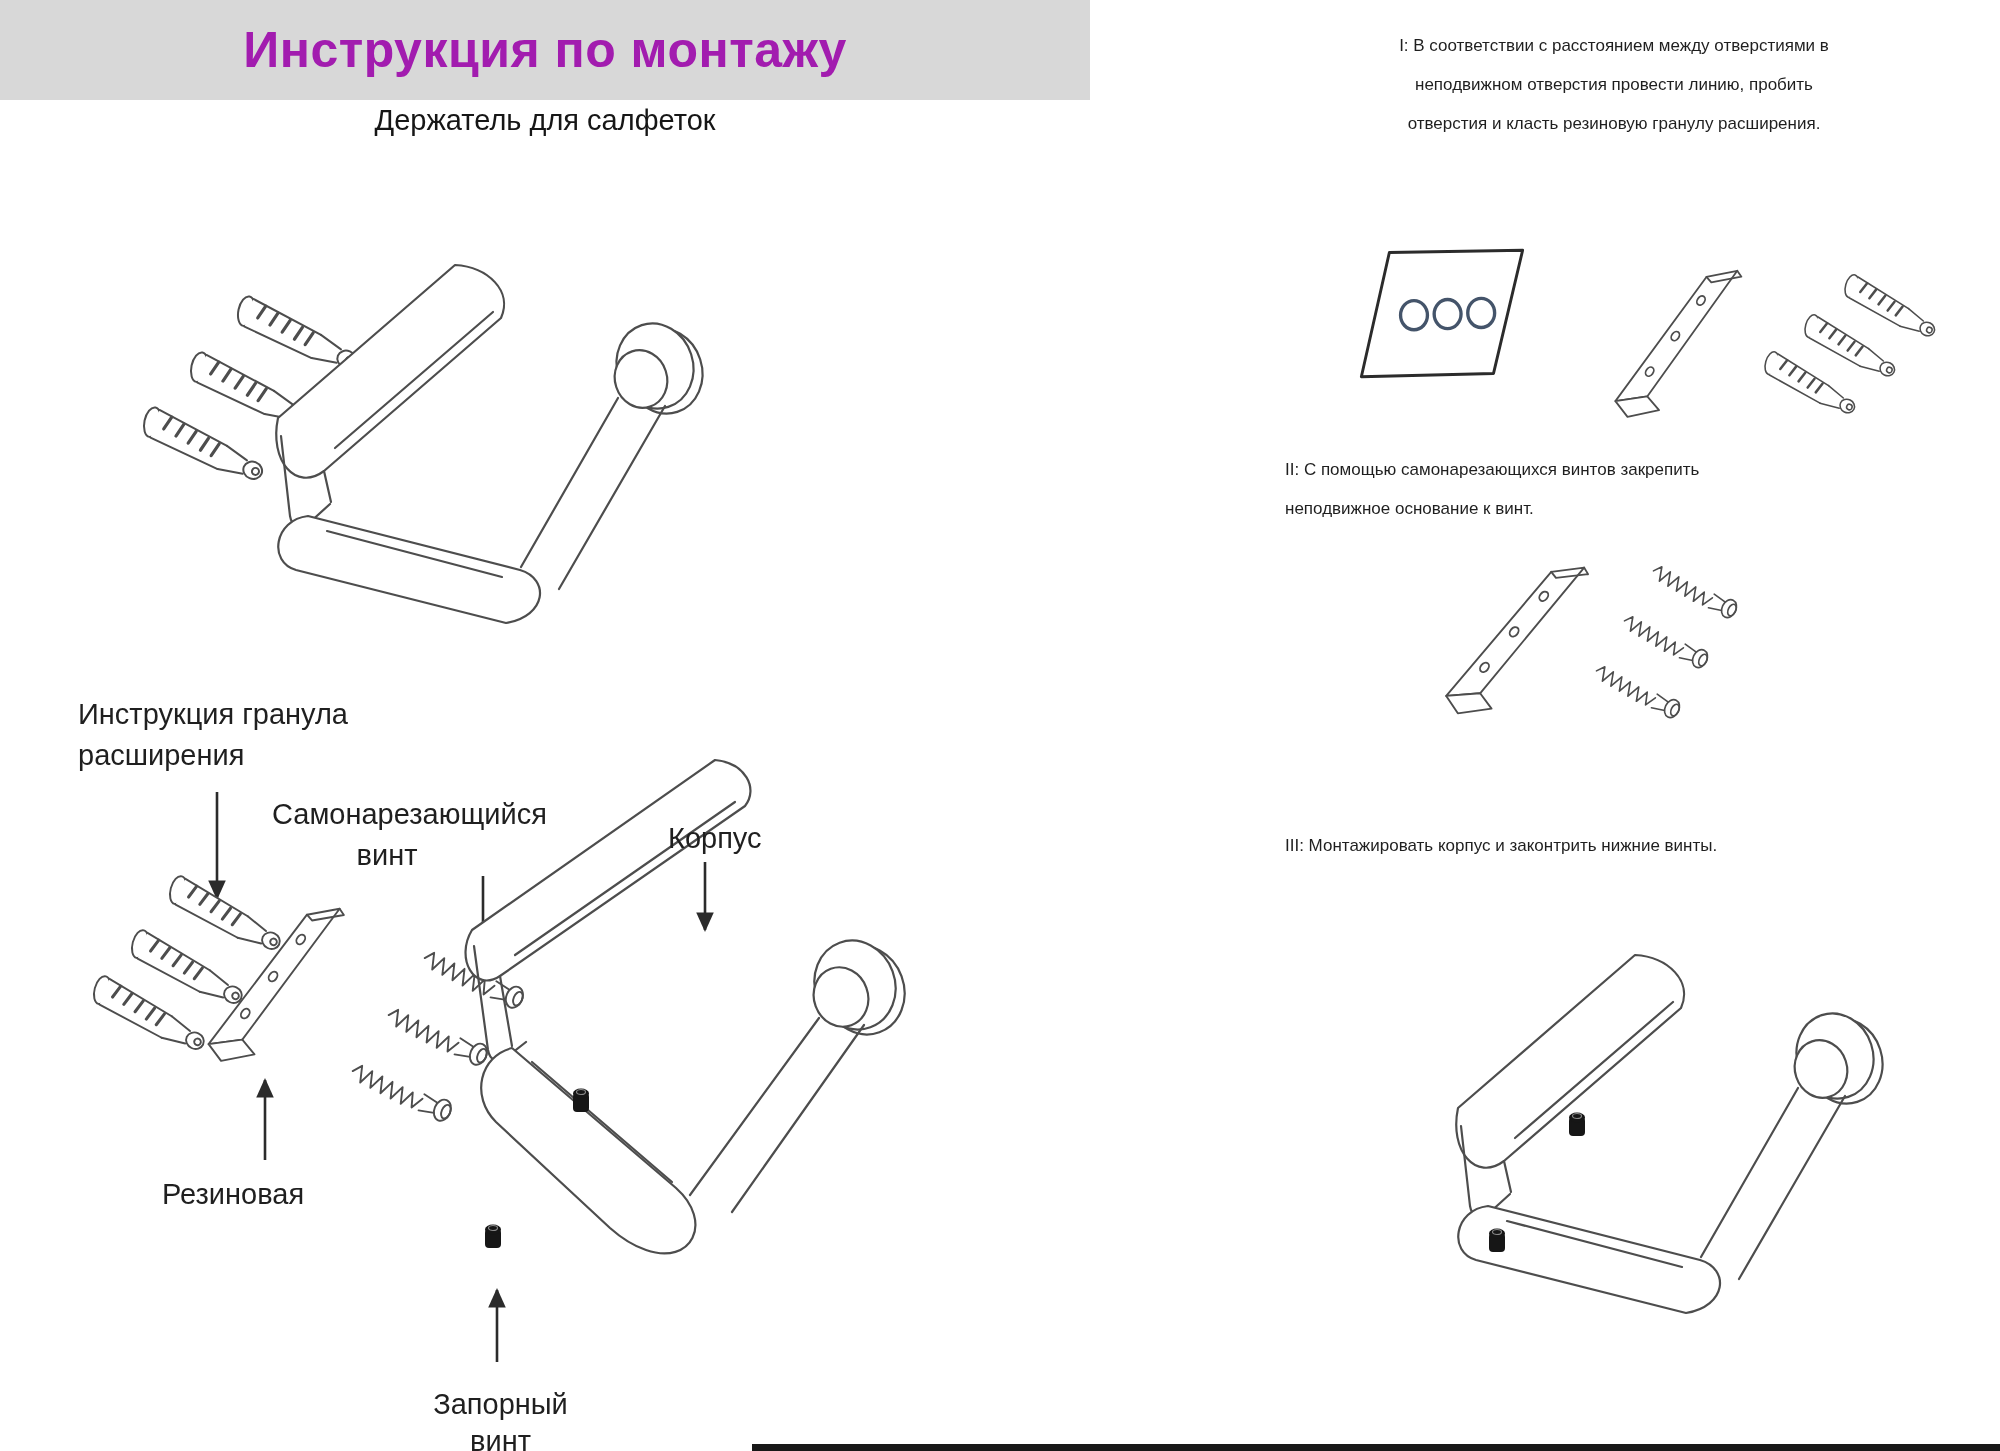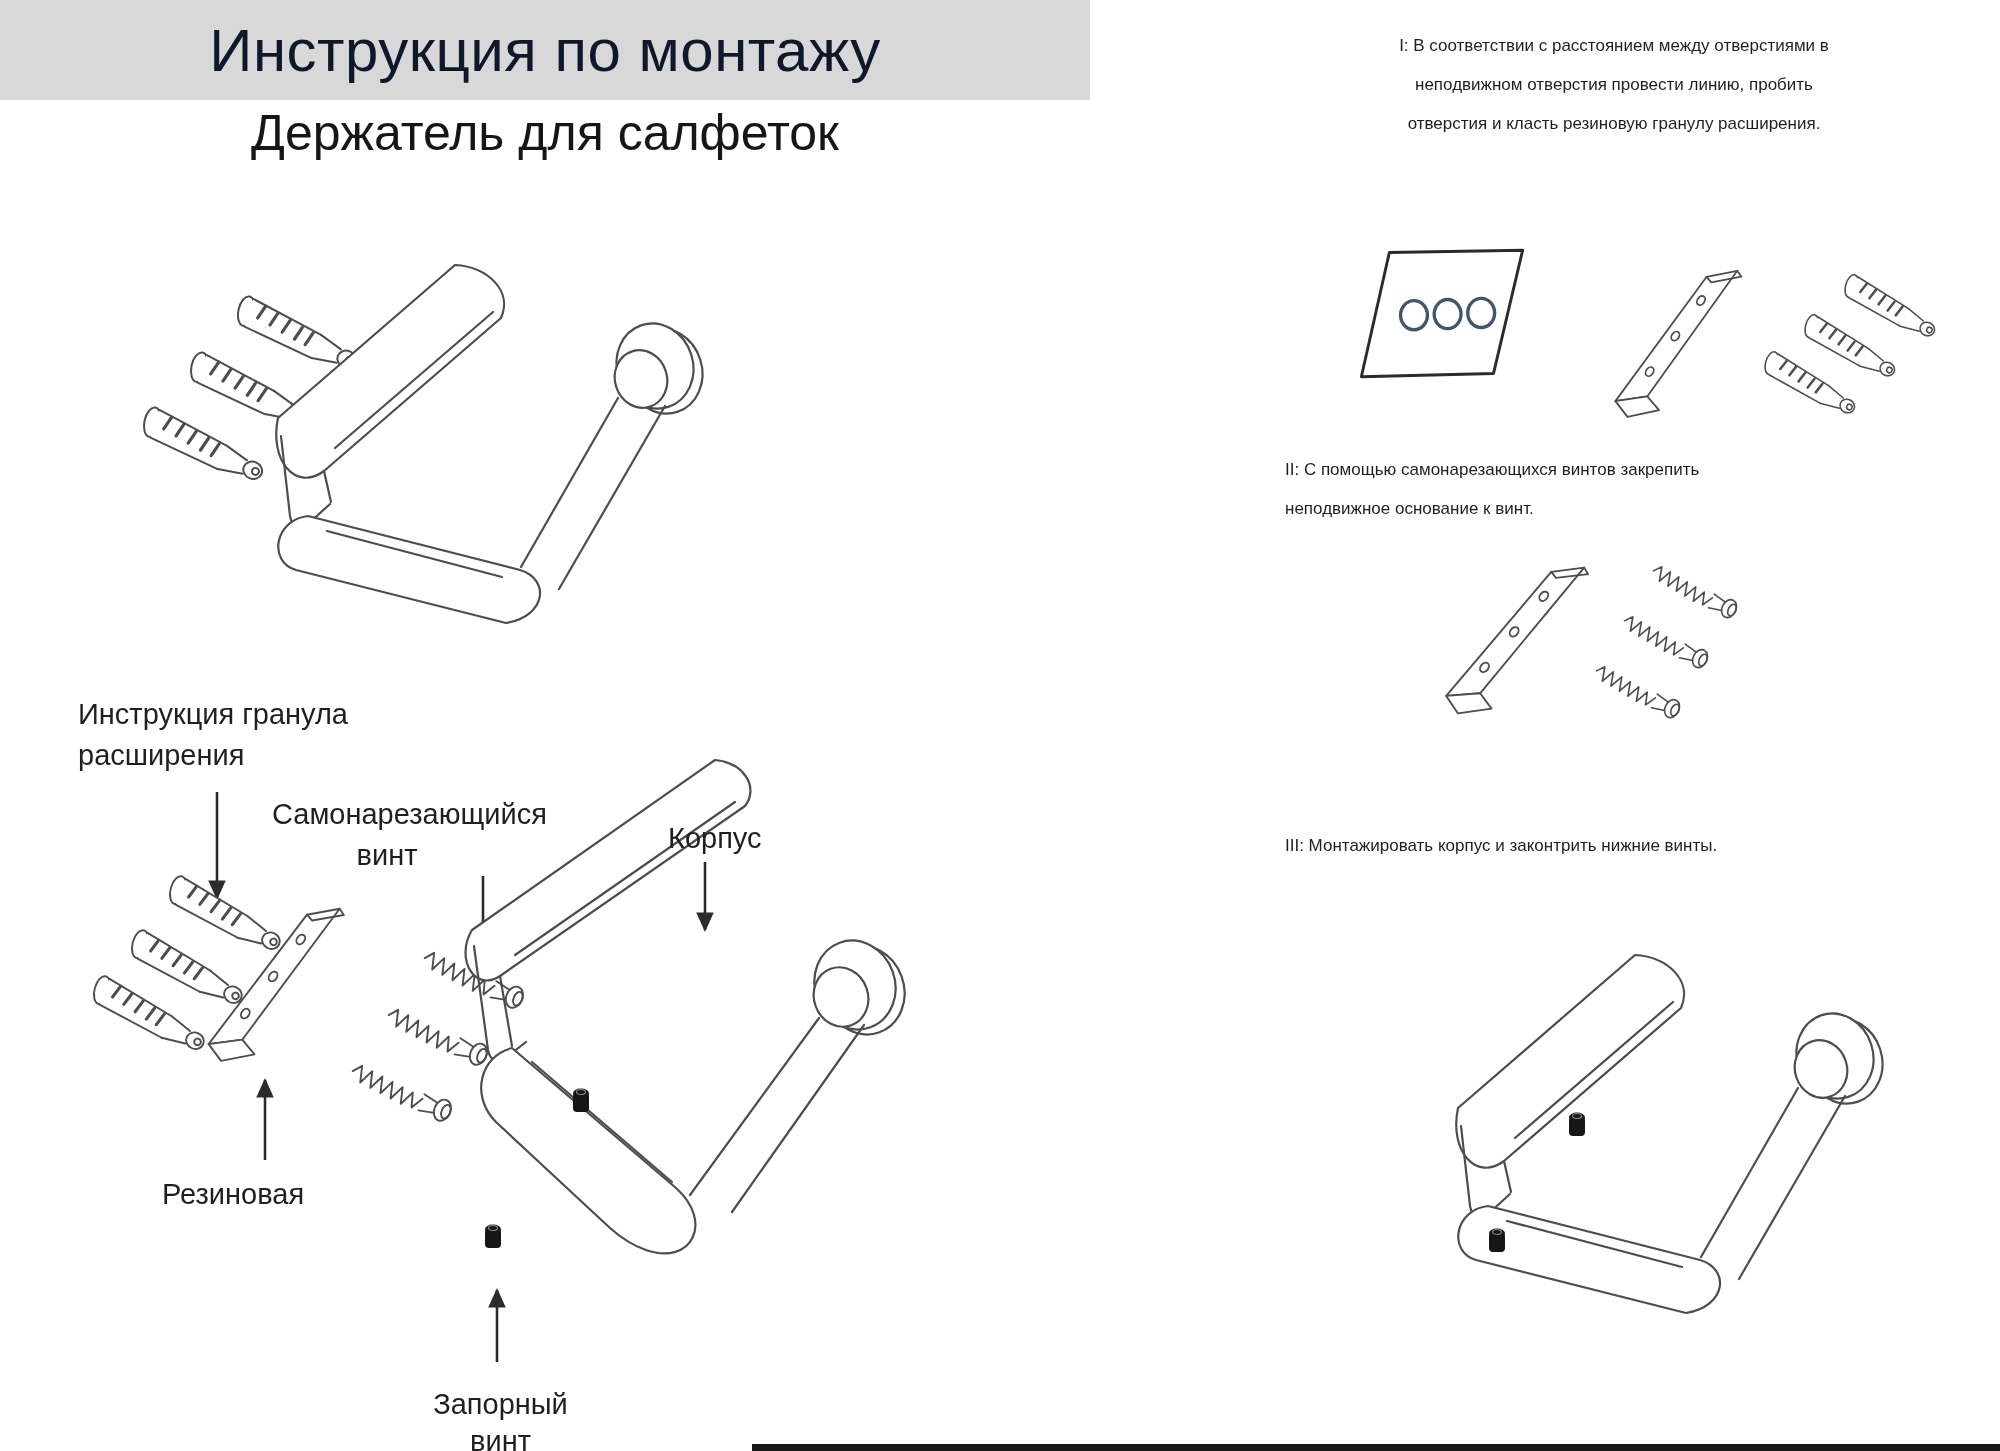--- a/index.html
+++ b/index.html
@@ -4,24 +4,24 @@
 <style>
   html,body{margin:0;padding:0;background:#ffffff;}
   .page{
     position:relative;width:2000px;height:1451px;background:#ffffff;
     font-family:"Liberation Sans", sans-serif;color:#262626;overflow:hidden;
   }
   .banner{
     position:absolute;left:0;top:0;width:1090px;height:100px;
     background:#d8d8d8;display:flex;align-items:center;justify-content:center;
   }
-  .banner-title{font-size:60px;color:#0f172a;letter-spacing:0.5px;}
+  .banner-title{font-size:50px;color:#a21caf;letter-spacing:0.5px;font-weight:bold;}
   .subtitle{
     position:absolute;left:0;top:104px;width:1090px;text-align:center;
-    font-size:50px;color:#161616;
+    font-size:29px;color:#161616;
   }
   .art{position:absolute;left:0;top:0;}
   .part-label{position:absolute;font-size:29px;line-height:41px;color:#1f1f1f;}
   .centered{text-align:center;}
   .step-text{position:absolute;font-size:17px;line-height:39px;color:#1f1f1f;}
   .step-1{left:1268px;top:26px;width:692px;text-align:center;}
   .step-2{left:1285px;top:450px;width:680px;text-align:left;}
   .step-3{left:1285px;top:826px;width:700px;text-align:left;}
   .label-rubber{left:78px;top:694px;}
   .label-screw{left:272px;top:794px;width:230px;}

